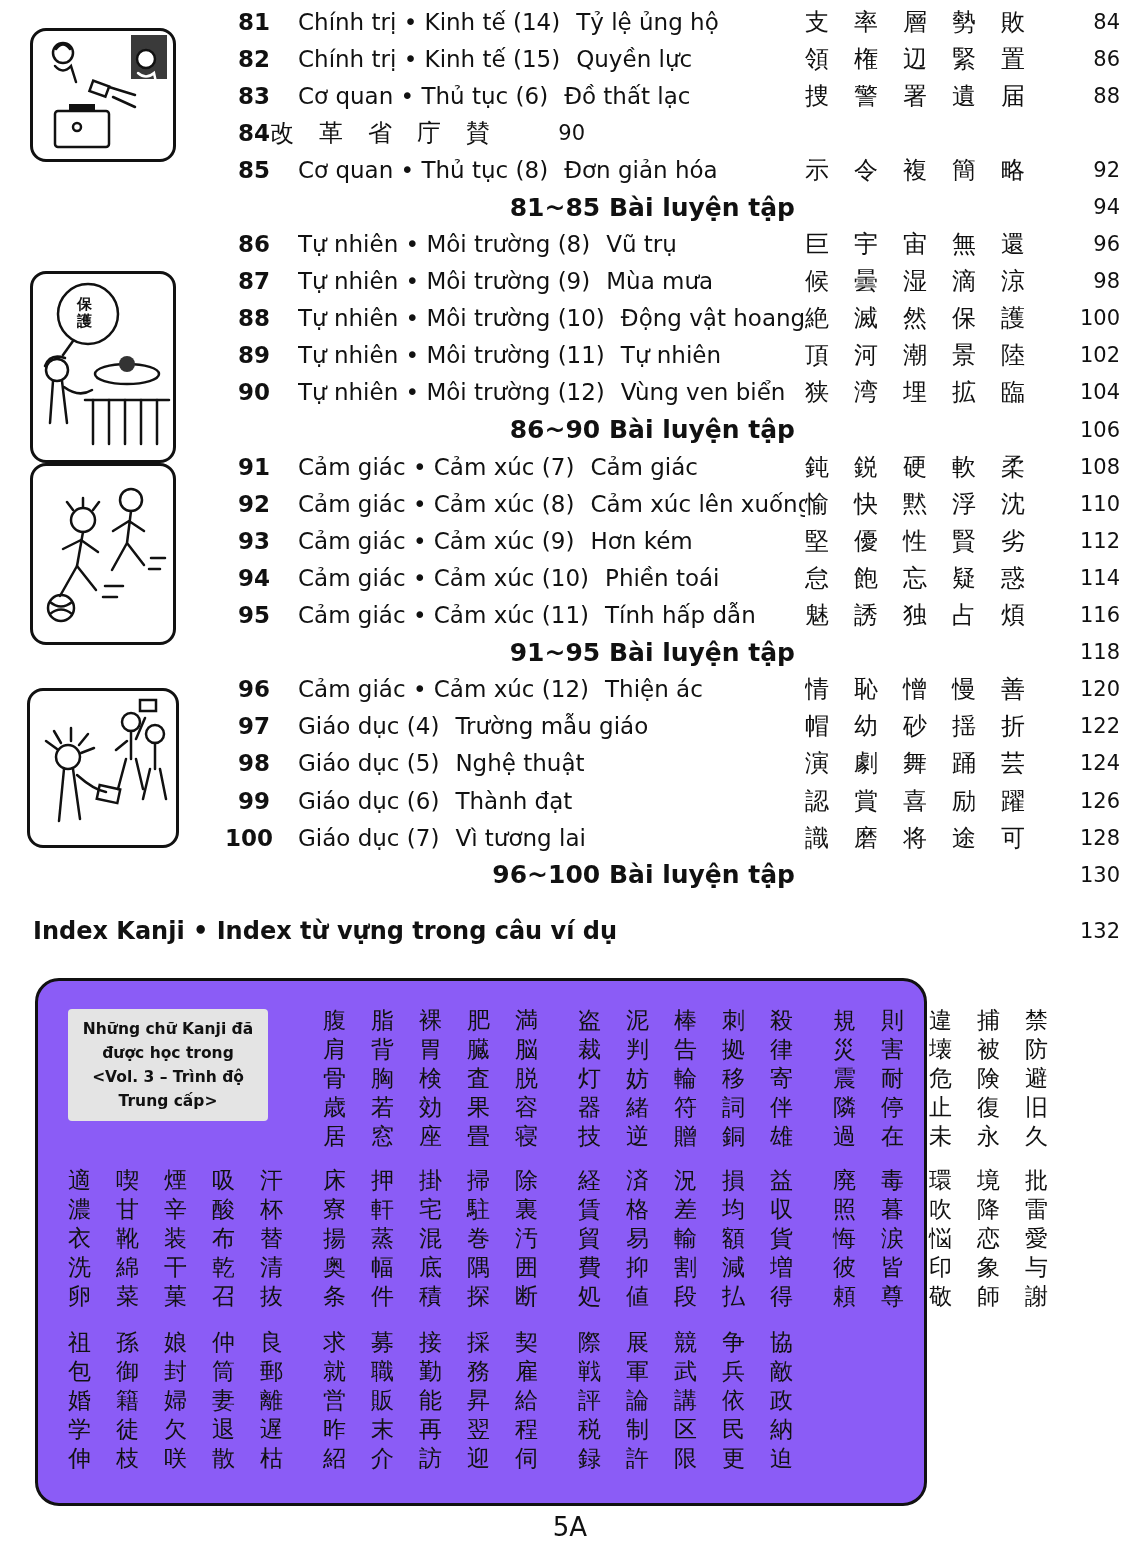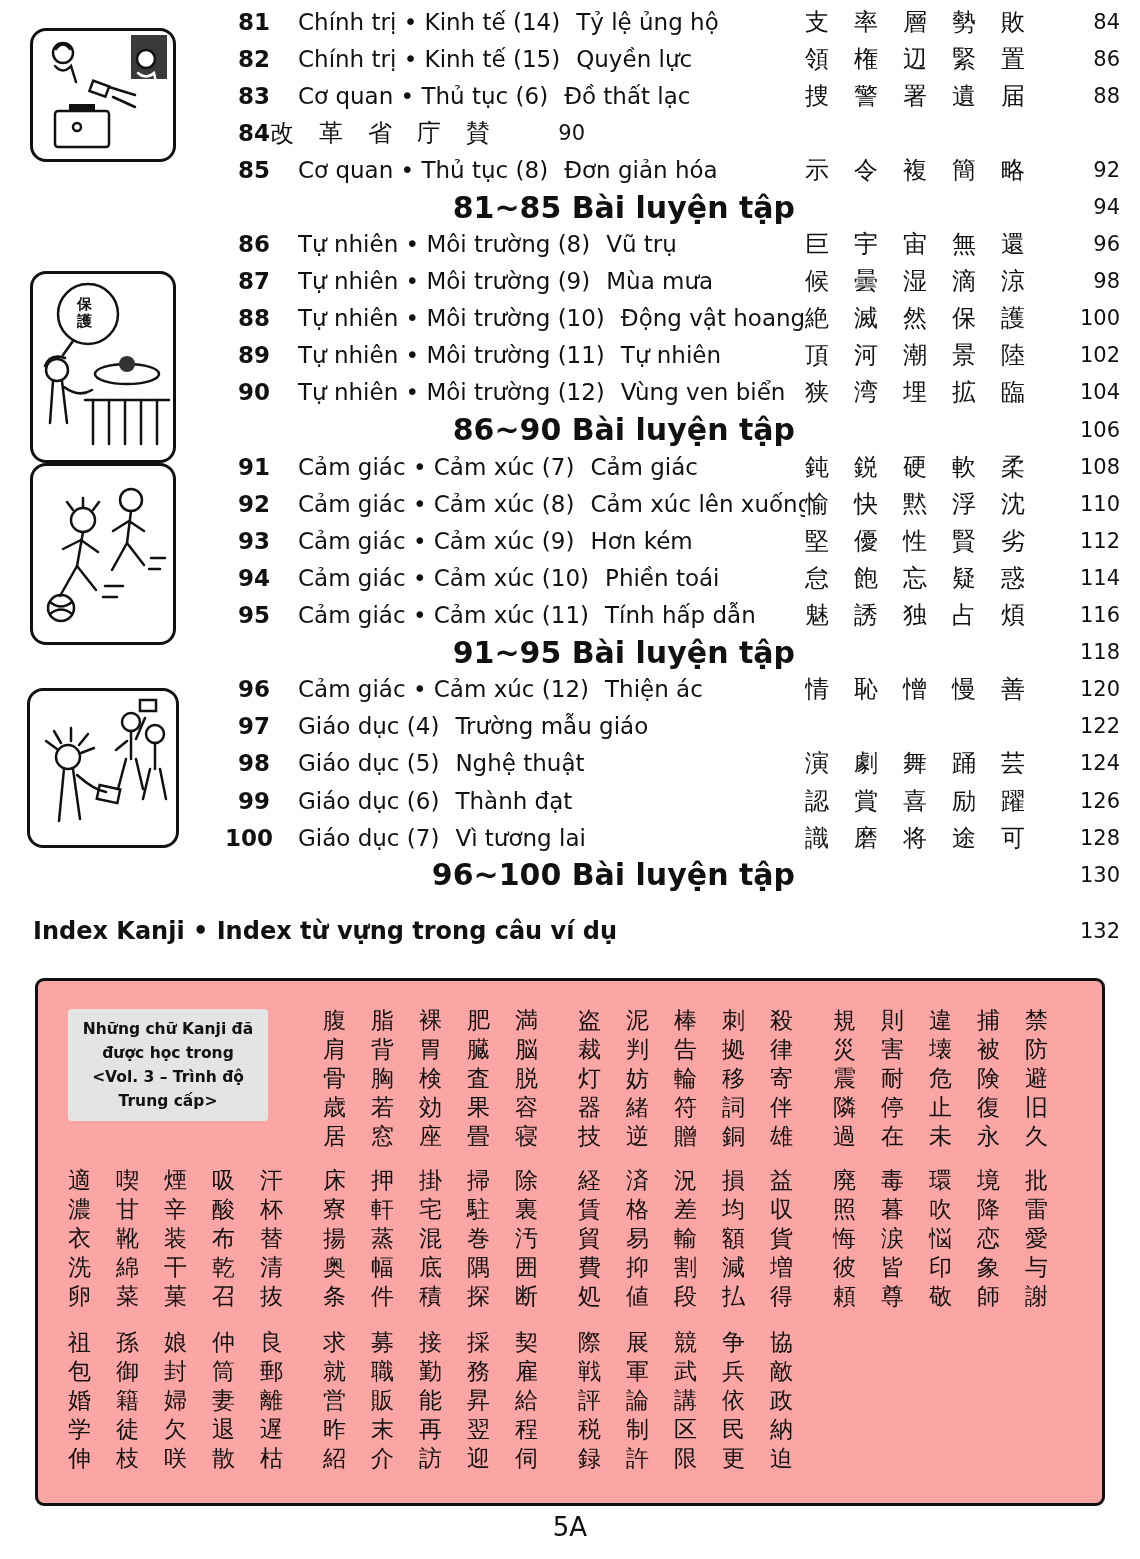--- a/index.html
+++ b/index.html
@@ -18,29 +18,29 @@
 
   
   .toc { position:absolute; left:225px; top:3px; width:895px; }
   .row { display:flex; align-items:center; height:37.1px; font-size:23px; white-space:nowrap; }
   .num { width:45px; text-align:right; flex:none;font-weight:bold; }
   .title { flex:1; margin-left:28px; display:flex; overflow:hidden; }
   .subtitle { margin-left:16px; }
   .kanji { width:255px; flex:none; font-size:24px; letter-spacing:25px; overflow:hidden; }
   .pg { width:60px; flex:none; text-align:right; font-size:21px; font-weight:normal; }
   .exercise { font-weight:bold; }
-  .exercise .exlabel { width:570px; text-align:right; font-size:30px; }
+  .exercise .exlabel { width:570px; text-align:right; font-size:25px; }
   .exercise .pg { margin-left:auto; }
 
   
   .indexline { position:absolute; left:33px; top:917px; width:1087px; display:flex; justify-content:space-between; align-items:center; font-weight:bold; font-size:24px; }
   .indexline .pg2 { font-weight:normal; font-size:21px; }
 
   
-  .kbox { position:absolute; left:35px; top:978px; width:1070px; height:528px; border:3.5px solid #111; border-radius:9px; background:#fca5a5; }
+  .kbox { position:absolute; left:35px; top:978px; width:892px; height:528px; border:3.5px solid #111; border-radius:24px; background:#8b5cf6; }
   .klabel { position:absolute; left:30px; top:28px; width:200px; height:112px; background:#e4e4e4; border-radius:4px; display:flex; align-items:center; justify-content:center; text-align:center; font-weight:bold; font-size:15.5px; line-height:1.55; white-space:pre-line; }
   .kgroup { position:absolute; width:230px; }
   .kline { font-size:23px; line-height:29px; letter-spacing:25px; white-space:nowrap; }
 
   .footer { position:absolute; left:0; right:0; top:1512px; text-align:center; font-size:26px; }
 </style>
 </head>
 <body>
 
 <div class="page">
@@ -287,20 +287,21 @@
       <span class="kanji">情恥憎慢善</span>
       <span class="pg">120</span>
     </div>
 
     <div class="row lesson">
       <span class="num">97</span>
       <span class="title">
           <span class="topic">Giáo dục (4)</span>
           <span class="subtitle">Trường mẫu giáo</span>
         </span>
+      <span class="kanji">帽幼砂揺折</span>
       <span class="pg">122</span>
     </div>
 
     <div class="row lesson">
       <span class="num">98</span>
       <span class="title">
           <span class="topic">Giáo dục (5)</span>
           <span class="subtitle">Nghệ thuật</span>
         </span>
       <span class="kanji">演劇舞踊芸</span>

